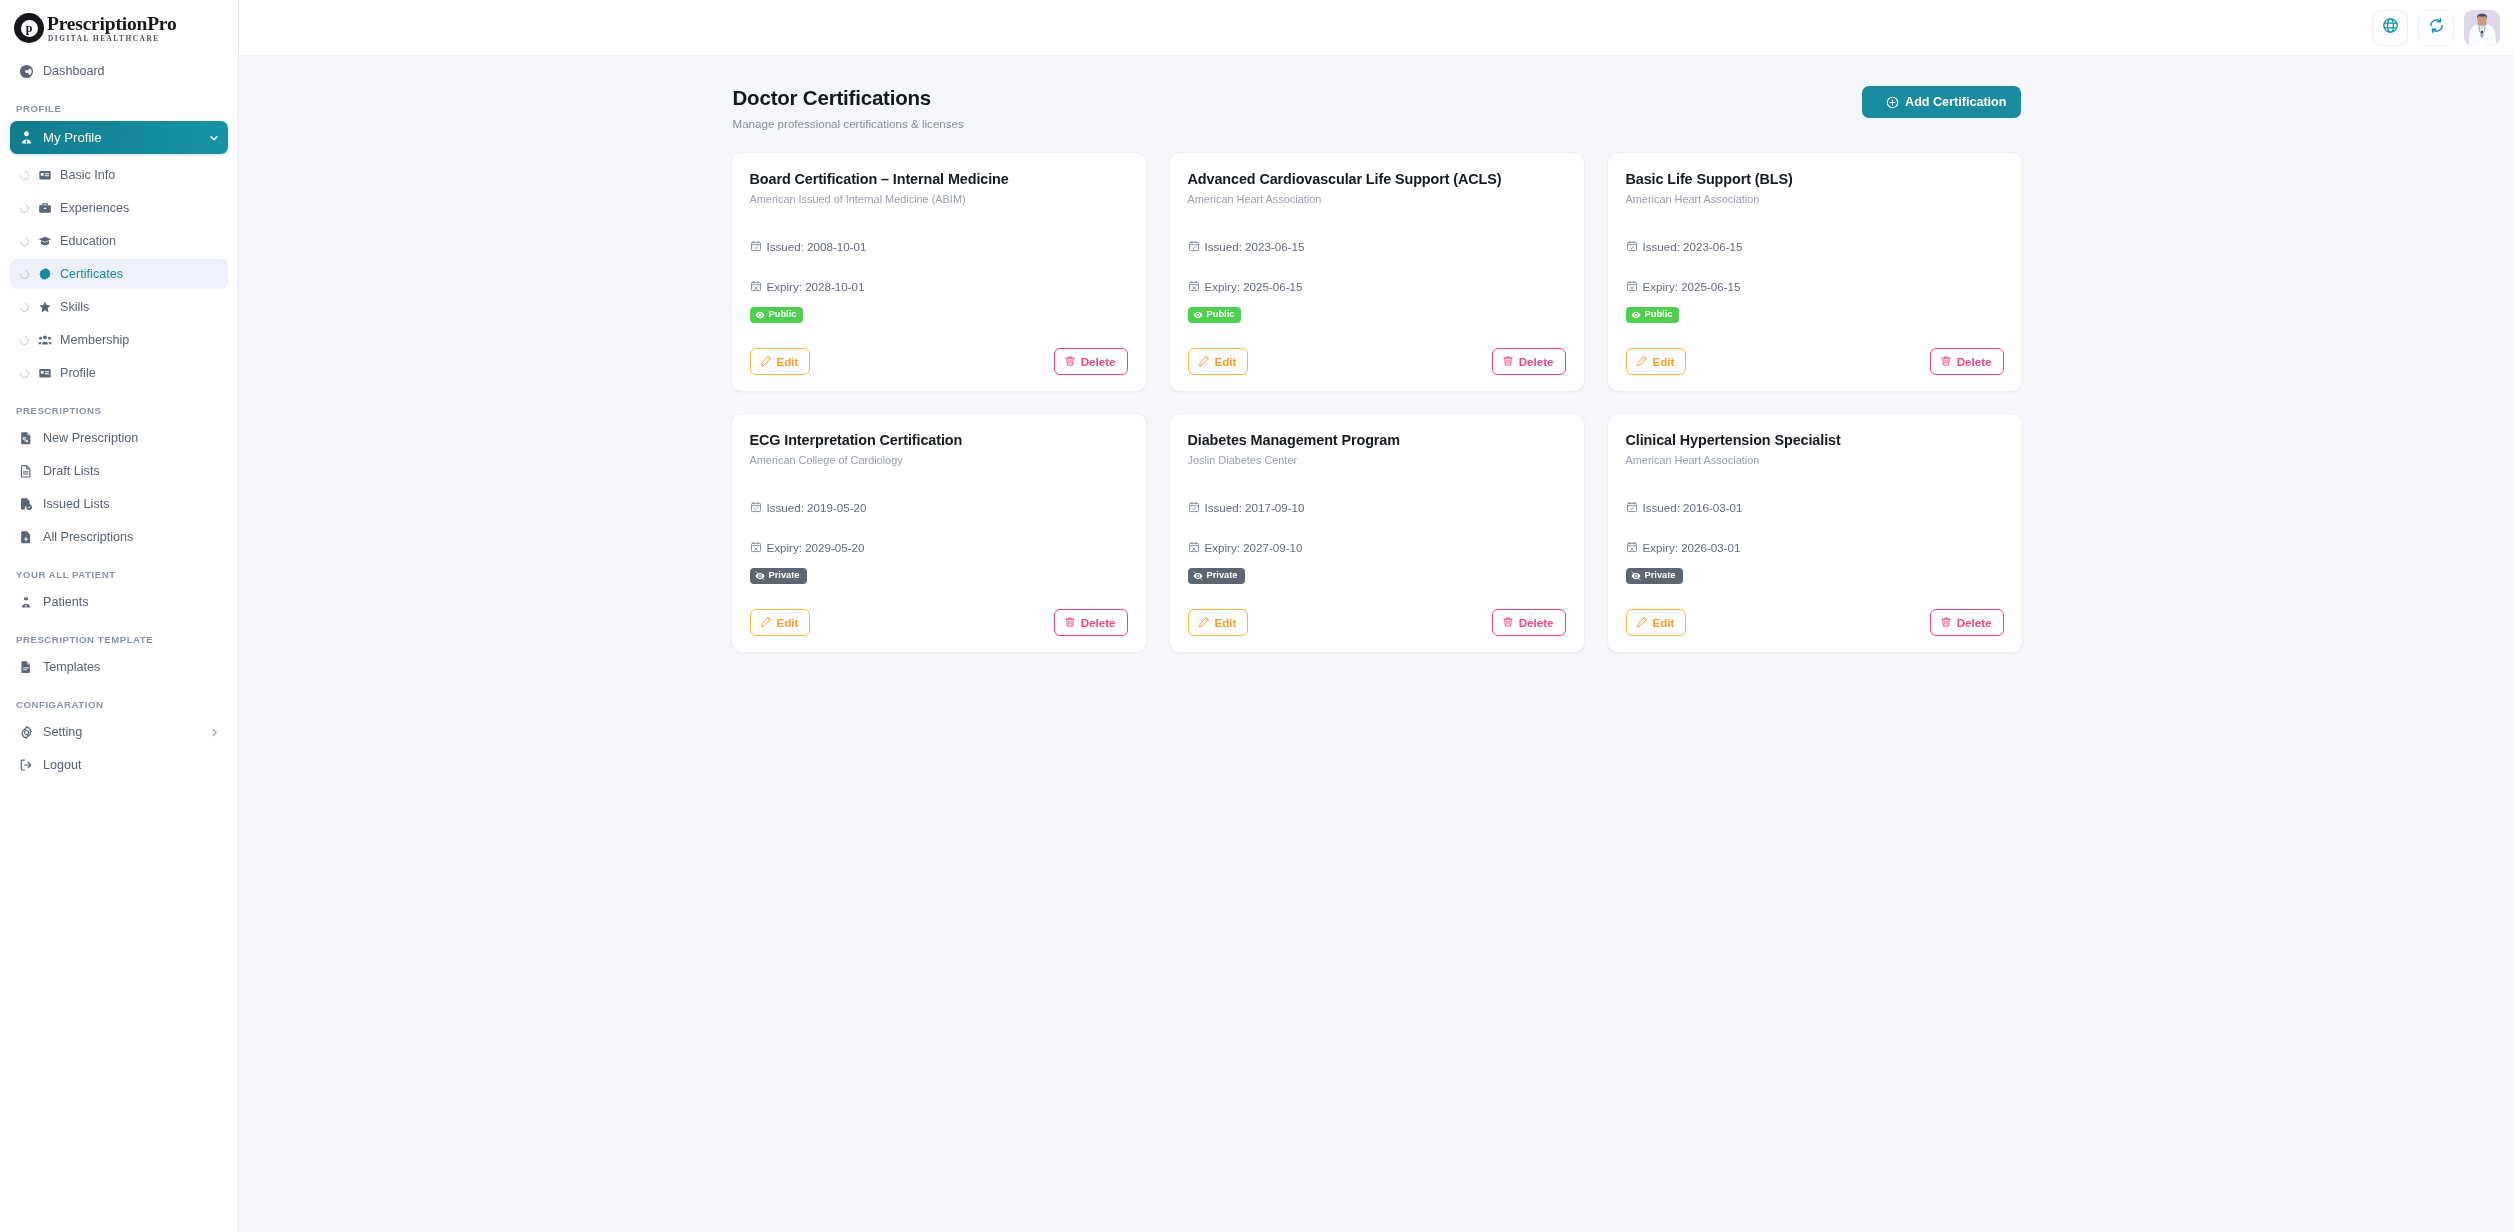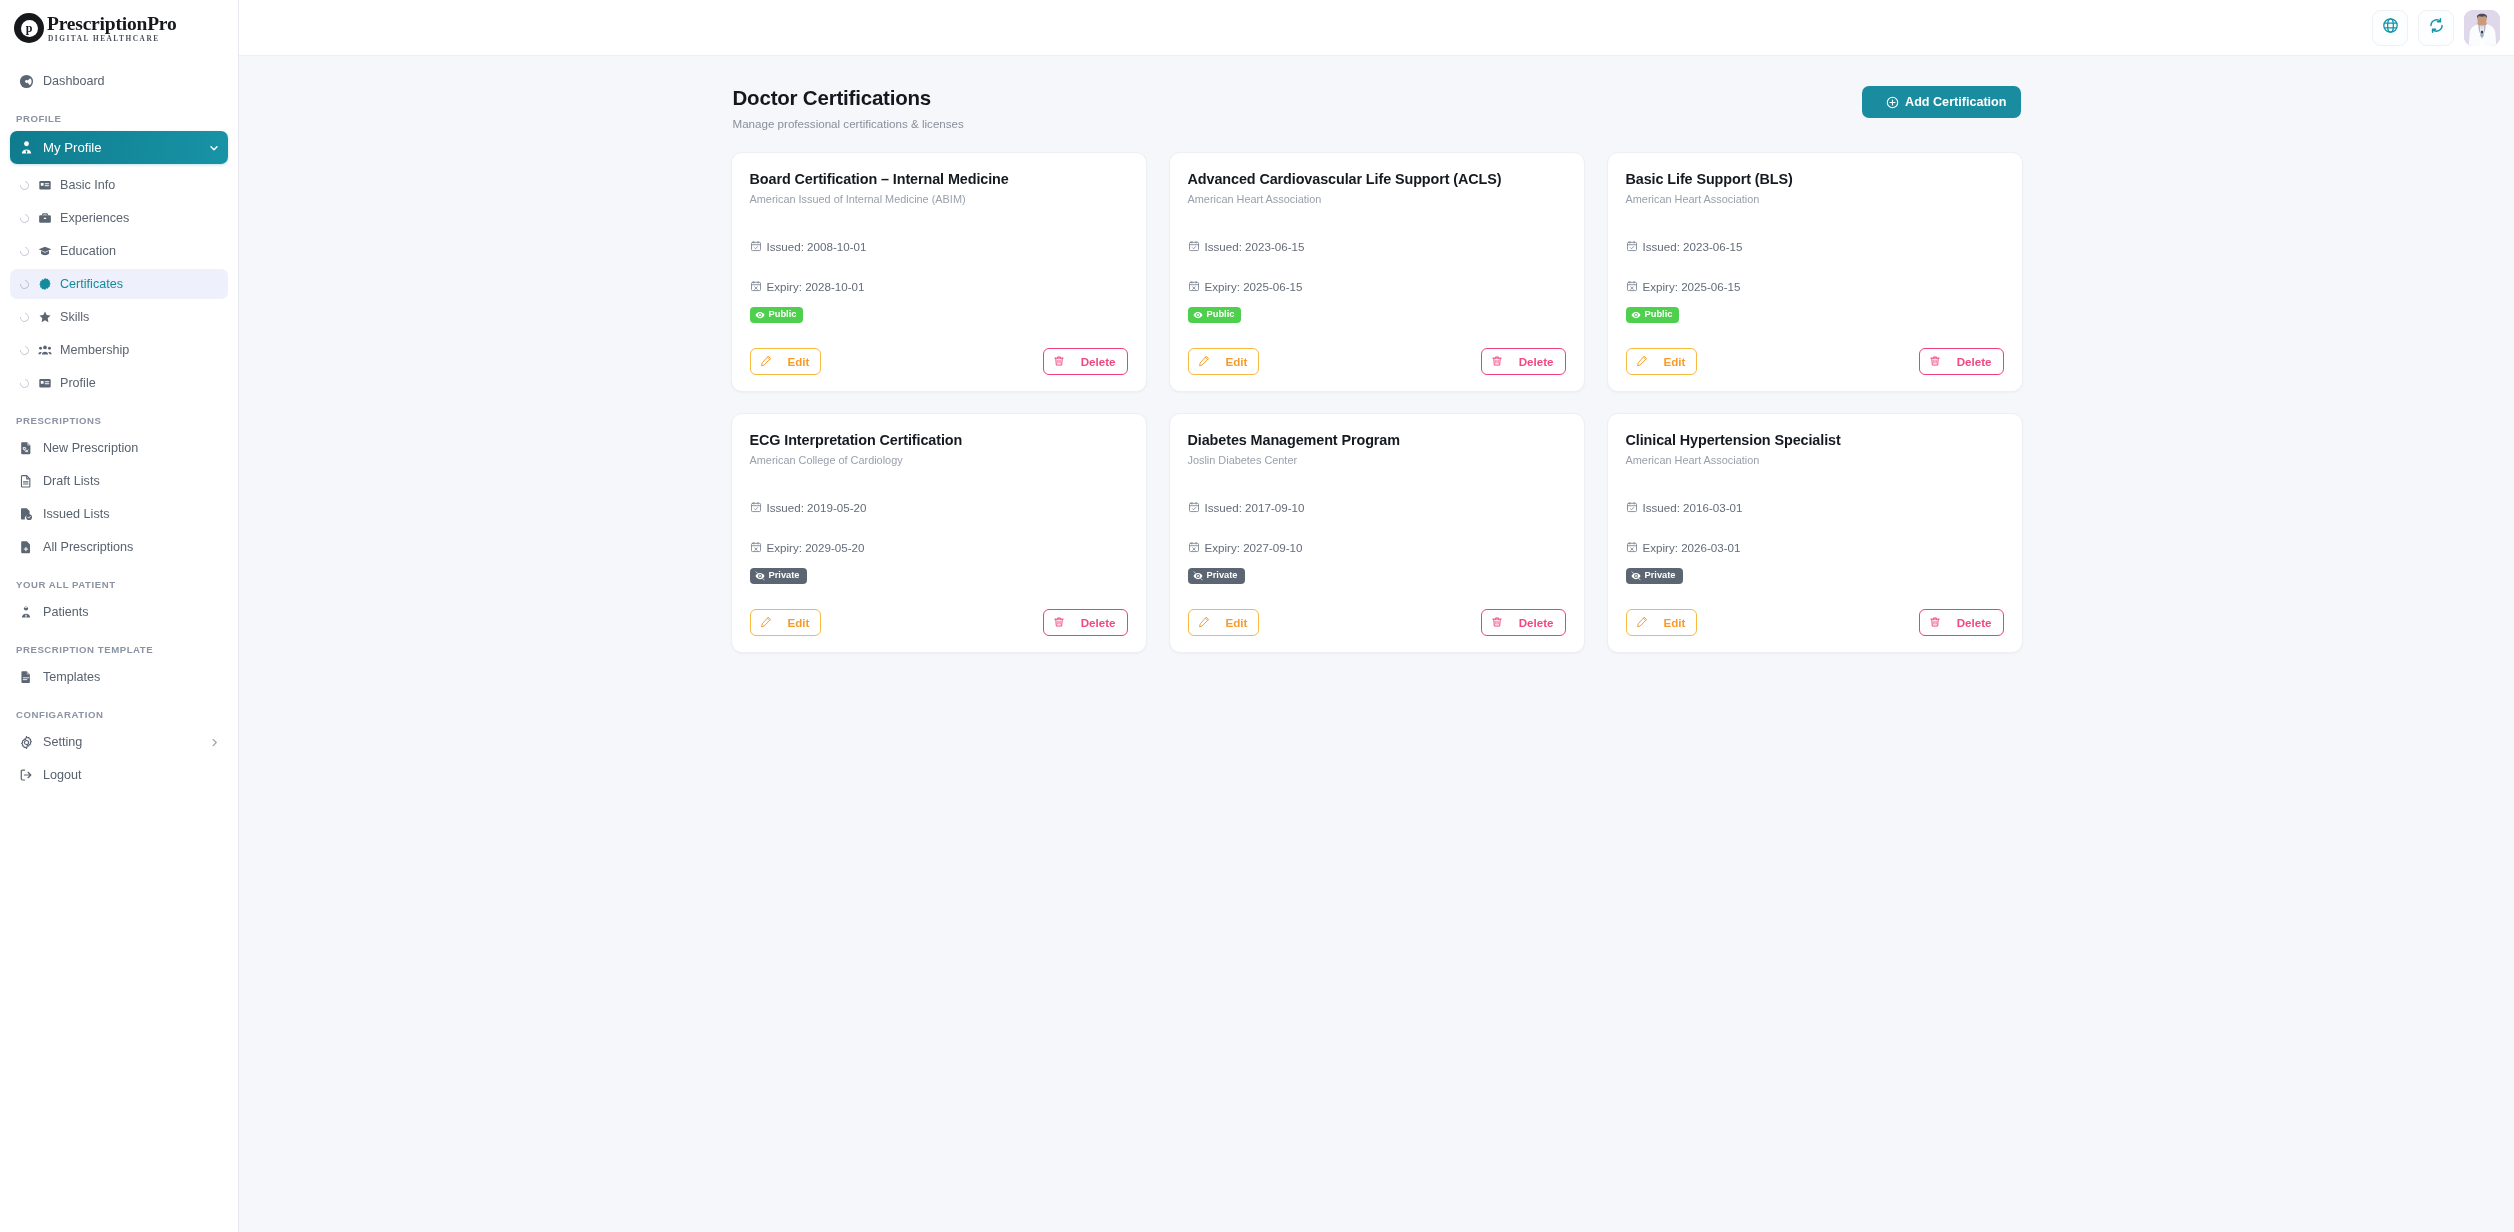--- a/index.html
+++ b/index.html
@@ -72,21 +72,21 @@
   .brand-sub {
     font-family: "Liberation Serif", serif;
     font-size: 7.3px;
     font-weight: bold;
     letter-spacing: 1.55px;
     color: #4a5058;
     margin-top: 2px;
     padding-left: 1px;
   }
 
-  .nav { padding: 0 10px; margin-top: 10px; }
+  .nav { padding: 0 10px; }
 
   .nav-section {
     font-size: 9.6px;
     font-weight: bold;
     letter-spacing: 0.55px;
     color: #8a93a2;
     padding: 0 6px;
     margin: 17px 0 7px 0;
     text-transform: uppercase;
   }
@@ -318,21 +318,21 @@
   .card-actions {
     margin-top: auto;
     padding-top: 25px;
     display: flex;
     align-items: center;
     justify-content: space-between;
   }
   .btn-edit, .btn-delete {
     display: inline-flex;
     align-items: center;
-    gap: 16px;
+    gap: 5px;
     background: #ffffff;
     border-radius: 6px;
     font-family: "Liberation Sans", sans-serif;
     font-size: 11.6px;
     font-weight: bold;
     padding: 5px 11px 5px 9px;
     cursor: pointer;
     line-height: 1.3;
   }
   .btn-edit {

